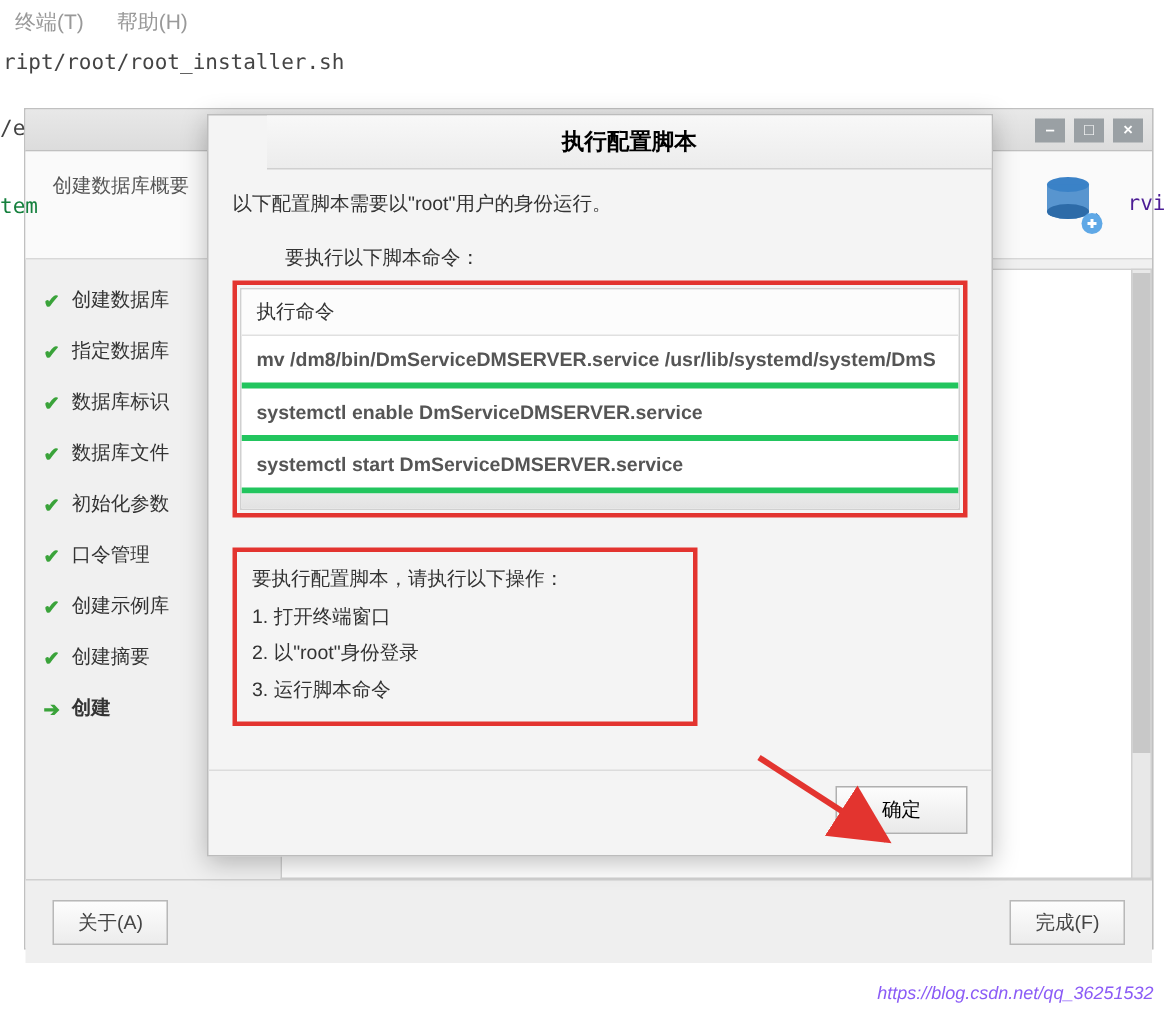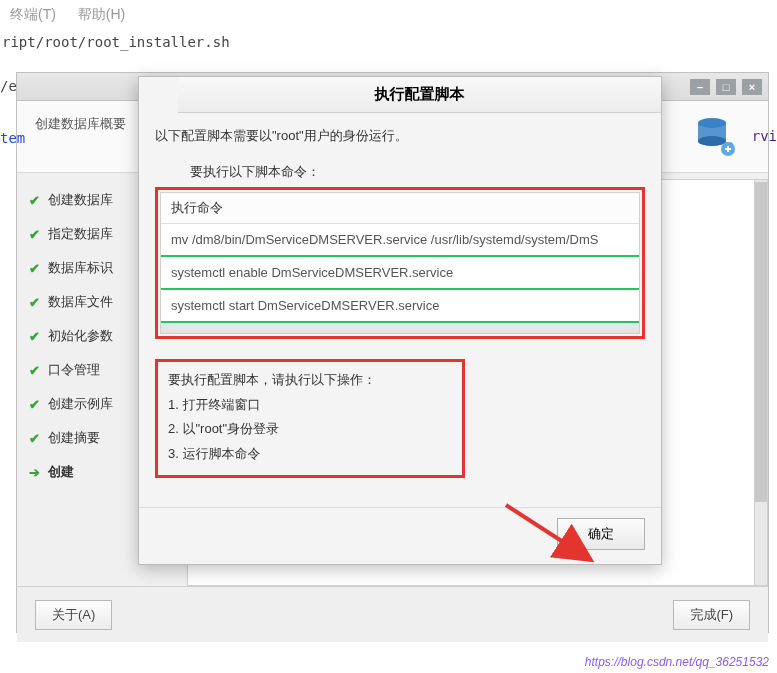--- a/index.html
+++ b/index.html
@@ -163,25 +163,26 @@
       overflow: hidden;
     }
     .cmd-table .hdr {
       padding: 6px 10px;
       border-bottom: 1px solid #e0e0e0;
       background: #fcfcfc;
       font-weight: 500;
     }
     .cmd-table .row {
       padding: 8px 10px;
-      border-bottom: 2px solid #22c55e;
+      border-bottom: 4px solid #22c55e;
       white-space: nowrap;
       overflow: hidden;
       color: #555;
       font-size: 13px;
+      font-weight: bold;
     }
     .cmd-table .hscroll { height: 10px; background: linear-gradient(#eaeaea,#e2e2e2); }
     .instr-box {
       margin-top: 20px;
       border: 3px solid #e3342f;
       padding: 6px 10px 8px;
       width: 310px;
       line-height: 1.9;
     }
     .dialog-footer {
@@ -296,21 +297,21 @@
   </div>
   <div class="main-footer">
     <button class="btn">关于(A)</button>
     <div class="footer-right">
       <button class="btn">完成(F)</button>
     </div>
   </div>
 </div>
 
 <div style="position:absolute;left:0;top:78px;font-family:monospace;color:#444;font-size:14px">/e</div>
-<div style="position:absolute;left:0;top:130px;font-family:monospace;color:#1d4ed8;font-size:14px">tem</div>
+<div style="position:absolute;left:0;top:130px;font-family:monospace;color:#15803d;font-size:14px">tem</div>
 <div style="position:absolute;right:0;top:128px;font-family:monospace;color:#4c1d95;font-size:14px">rvi</div>
 
 <div class="dialog">
   <div class="dialog-title">执行配置脚本</div>
   <div class="dialog-body">
     <p class="intro">以下配置脚本需要以"root"用户的身份运行。</p>
     <p class="label-heading">要执行以下脚本命令：</p>
     <div class="red-box">
       <div class="cmd-table">
         <div class="hdr">执行命令</div>

